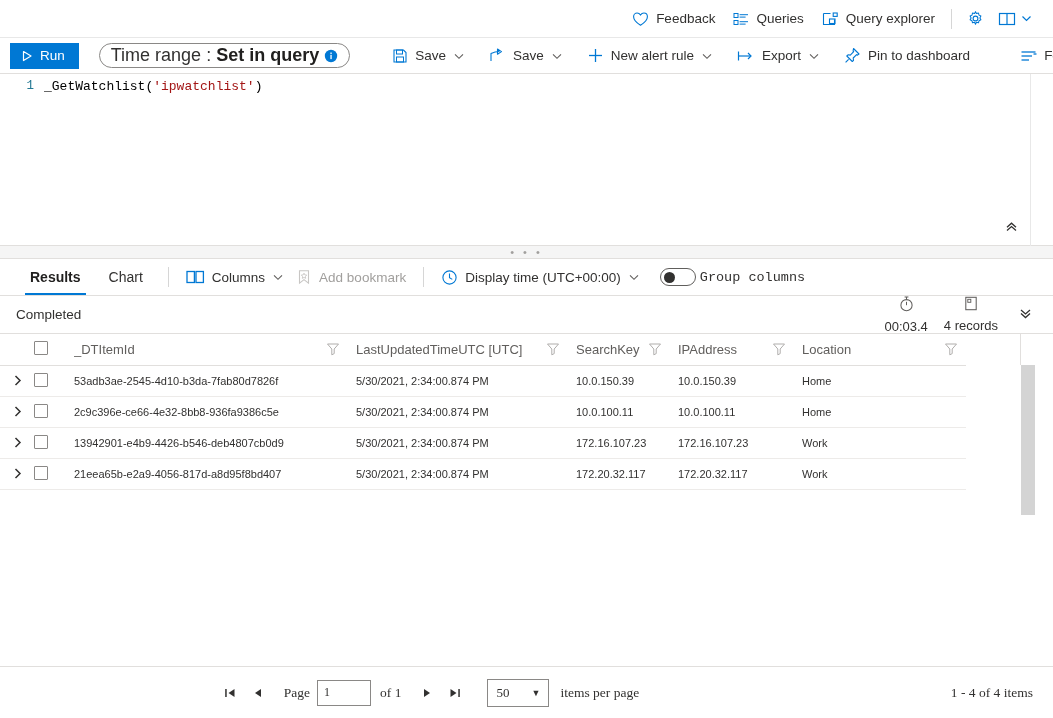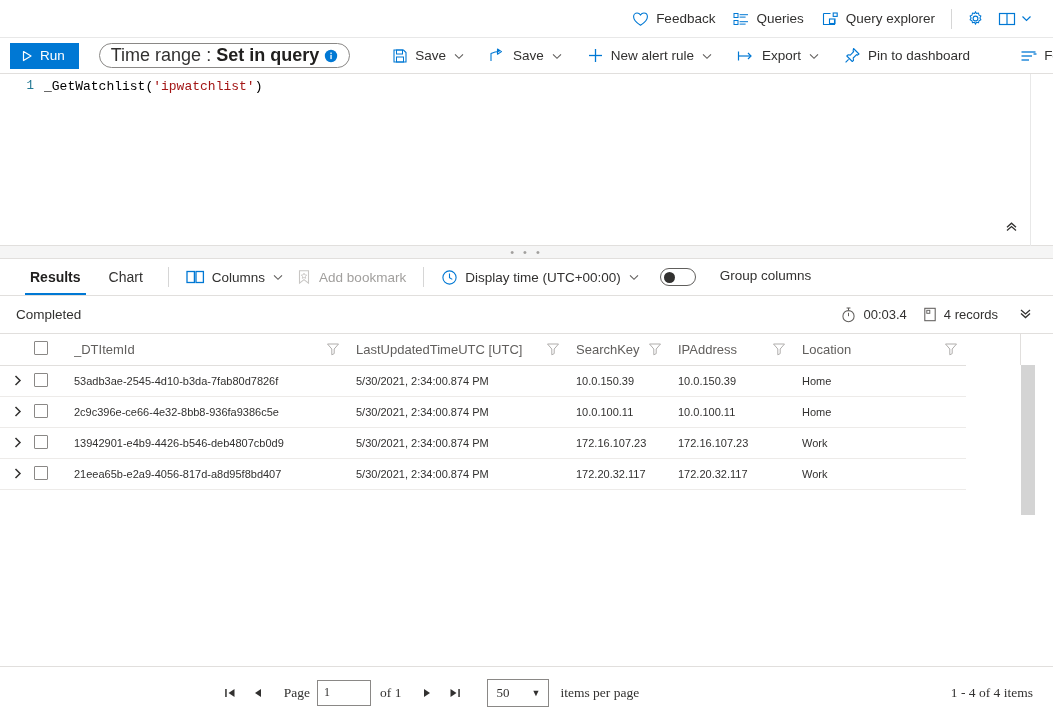--- a/index.html
+++ b/index.html
@@ -125,42 +125,42 @@
     content:""; position:absolute; left: 9px; right: 9px; bottom: 0;
     height: 2px; background:#0078d4;
   }
   .rt-sep { width:1px; height:20px; background:#d6d6d6; margin:0 11px; }
   .rt-item {
     display:flex; align-items:center; gap:7px;
     height:28px; padding: 0 6px; font-size:13.5px; cursor:pointer; color:#323130;
     white-space:nowrap;
   }
   .rt-item.disabled { color:#a19f9d; cursor:default; }
-  .toggle-wrap { display:flex; align-items:flex-start; gap:24px; margin-left: 14px; }
+  .toggle-wrap { display:flex; align-items:center; gap:4px; margin-left: 14px; font-family: Liberation Mono, monospace; }
   .toggle {
     width: 36px; height: 18px; border-radius: 9px;
     border: 1px solid #605e5c; background:#fff;
     position:relative; cursor:pointer;
   }
   .toggle .knob {
     position:absolute; left: 3px; top: 3px;
     width: 11px; height: 11px; border-radius: 50%;
     background: #323130;
   }
   .toggle-label { font-size:13.5px; color:#323130; }
 
   
   .statusbar {
     height: 38px; display:flex; align-items:center;
     padding: 0 16px; border-bottom:1px solid #e1dfdd;
     background:#fff;
   }
   .status-text { font-size:13.5px; color:#323130; }
   .status-right { margin-left:auto; display:flex; align-items:center; gap: 16px; }
-  .status-chip { display:flex; align-items:center; gap:7px; font-size:13px; color:#323130; }
+  .status-chip { display:flex; align-items:center; gap:7px; font-size:13px; color:#323130;flex-direction:column; }
   .status-expand { cursor:pointer; padding: 3px 4px; color:#323130; }
 
   
   .grid-area {
     position: relative;
     height: 322px;
     background:#fff;
     overflow: hidden;
   }
   table.grid { border-collapse: collapse; width: 966px; table-layout: fixed; }

